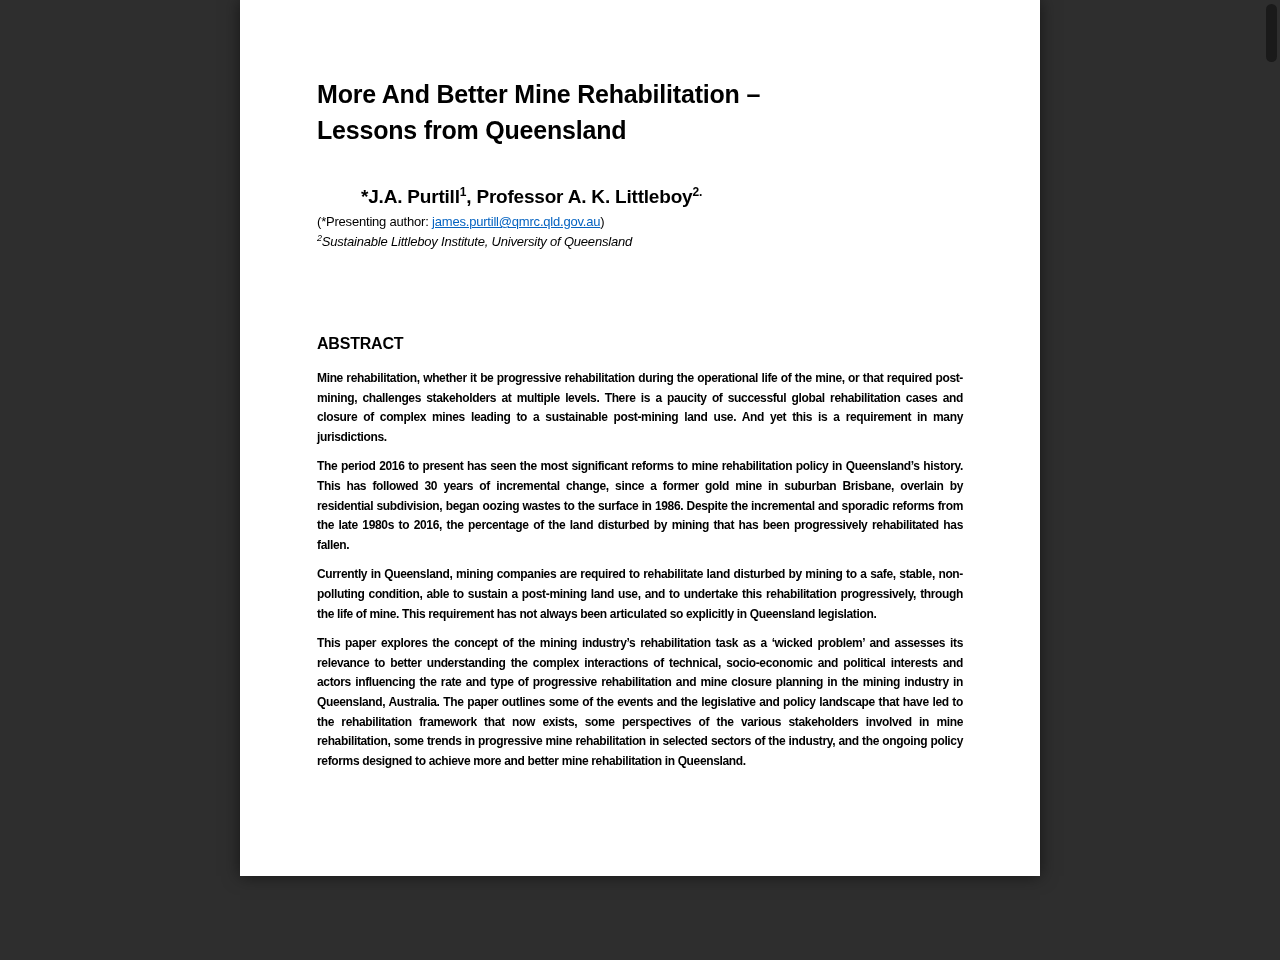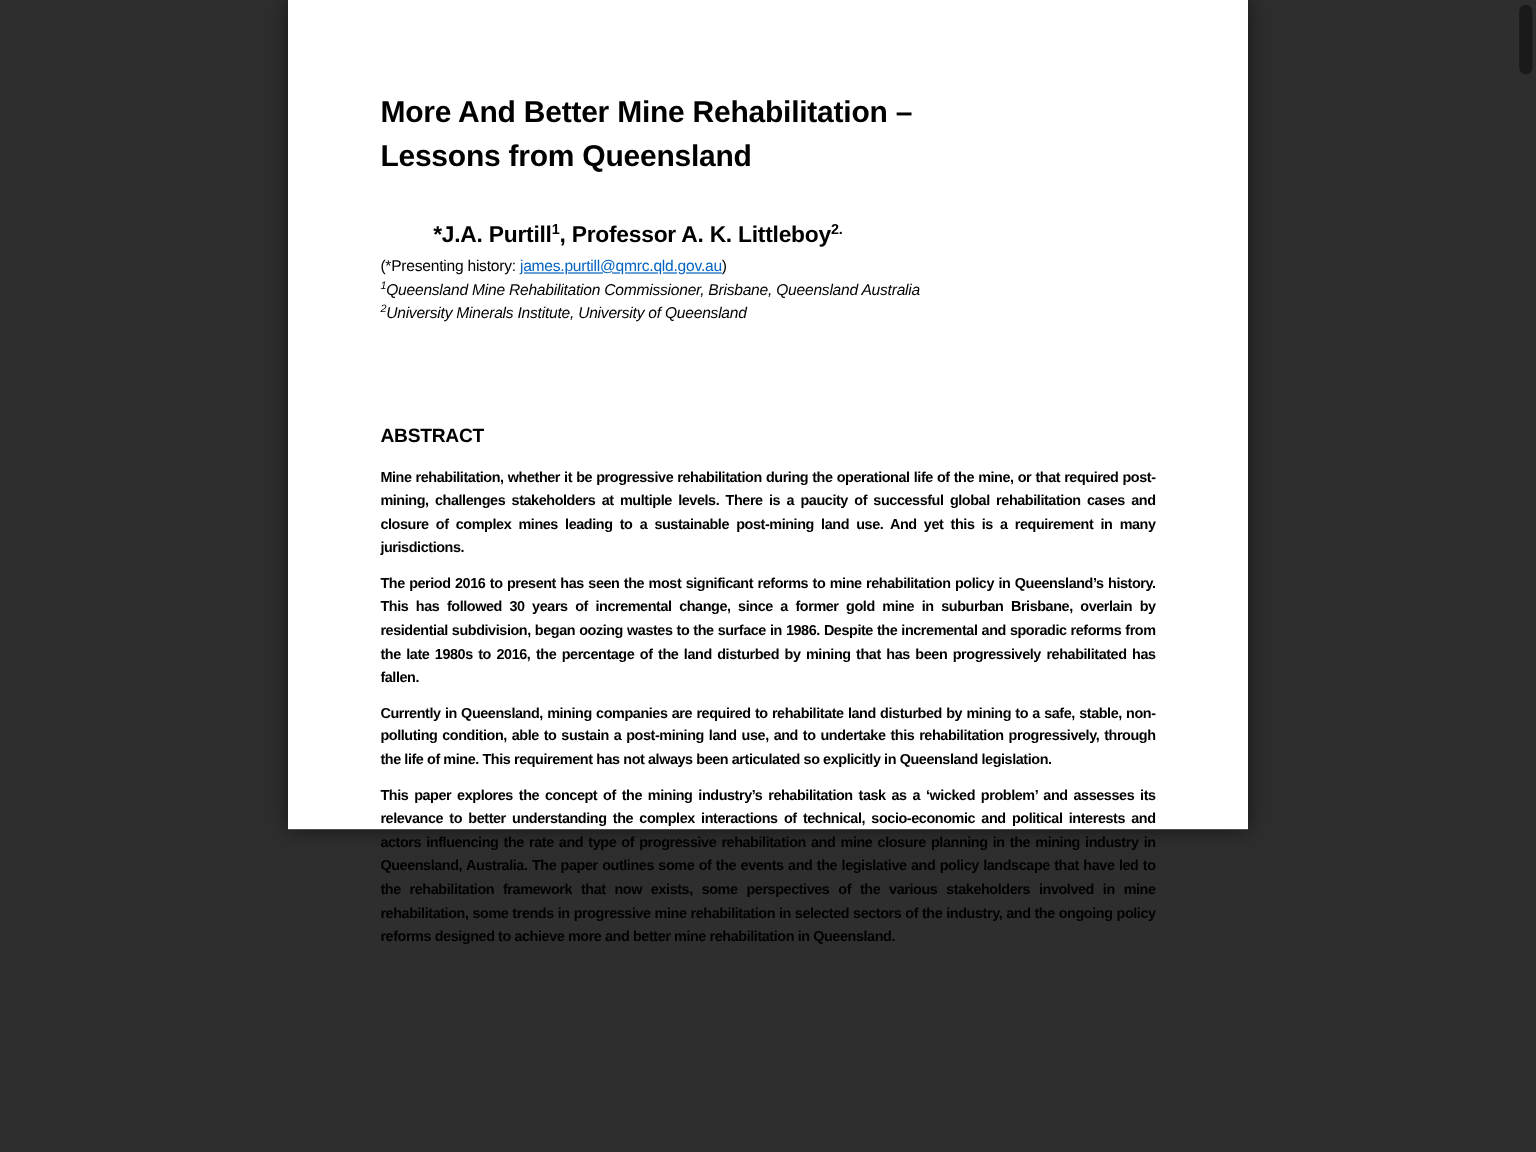--- a/index.html
+++ b/index.html
@@ -15,21 +15,21 @@
     position: relative;
     width: 1280px;
     height: 960px;
     background: #2e2e2e;
   }
   .page {
     position: absolute;
     left: 240px;
     top: 0;
     width: 800px;
-    height: 691px;
+    height: 876px;
     background: #ffffff;
     box-shadow: 0 0 16px rgba(0,0,0,0.55);
     box-sizing: border-box;
     color: #000000;
   }
   .page-content {
     padding: 76px 77px 0 77px;
   }
   .doc-title {
     margin: 0;
@@ -117,25 +117,24 @@
     <div class="page-content">
 
       <h1 class="doc-title">
         <div>More And Better Mine Rehabilitation –</div>
         <div>Lessons from Queensland</div>
       </h1>
 
 
       <div class="authors-line"><span>*J.A. Purtill</span><sup>1</sup><span>, Professor A. K. Littleboy</span><sup>2.</sup></div>
 
-      <div class="presenting-line"><span>(*Presenting history: </span><a>james.purtill@qmrc.qld.gov.au</a><span>)</span></div>
+      <div class="presenting-line"><span>(*Presenting author: </span><a>james.purtill@qmrc.qld.gov.au</a><span>)</span></div>
 
-      <div class="affiliation-line"><sup>1</sup><span>Queensland Mine Rehabilitation Commissioner, Brisbane, Queensland Australia</span></div>
 
-      <div class="affiliation-line"><sup>2</sup><span>University Minerals Institute, University of Queensland</span></div>
+      <div class="affiliation-line"><sup>2</sup><span>Sustainable Littleboy Institute, University of Queensland</span></div>
 
       <h2 class="abstract-heading">ABSTRACT</h2>
 
       <div class="abstract-body">
         <p>Mine rehabilitation, whether it be progressive rehabilitation during the operational life of the mine, or that required post-mining, challenges stakeholders at multiple levels. There is a paucity of successful global rehabilitation cases and closure of complex mines leading to a sustainable post-mining land use. And yet this is a requirement in many jurisdictions.</p>
         <p>The period 2016 to present has seen the most significant reforms to mine rehabilitation policy in Queensland’s history. This has followed 30 years of incremental change, since a former gold mine in suburban Brisbane, overlain by residential subdivision, began oozing wastes to the surface in 1986. Despite the incremental and sporadic reforms from the late 1980s to 2016, the percentage of the land disturbed by mining that has been progressively rehabilitated has fallen.</p>
         <p>Currently in Queensland, mining companies are required to rehabilitate land disturbed by mining to a safe, stable, non-polluting condition, able to sustain a post-mining land use, and to undertake this rehabilitation progressively, through the life of mine. This requirement has not always been articulated so explicitly in Queensland legislation.</p>
         <p>This paper explores the concept of the mining industry’s rehabilitation task as a ‘wicked problem’ and assesses its relevance to better understanding the complex interactions of technical, socio-economic and political interests and actors influencing the rate and type of progressive rehabilitation and mine closure planning in the mining industry in Queensland, Australia. The paper outlines some of the events and the legislative and policy landscape that have led to the rehabilitation framework that now exists, some perspectives of the various stakeholders involved in mine rehabilitation, some trends in progressive mine rehabilitation in selected sectors of the industry, and the ongoing policy reforms designed to achieve more and better mine rehabilitation in Queensland.</p>
       </div>
 

